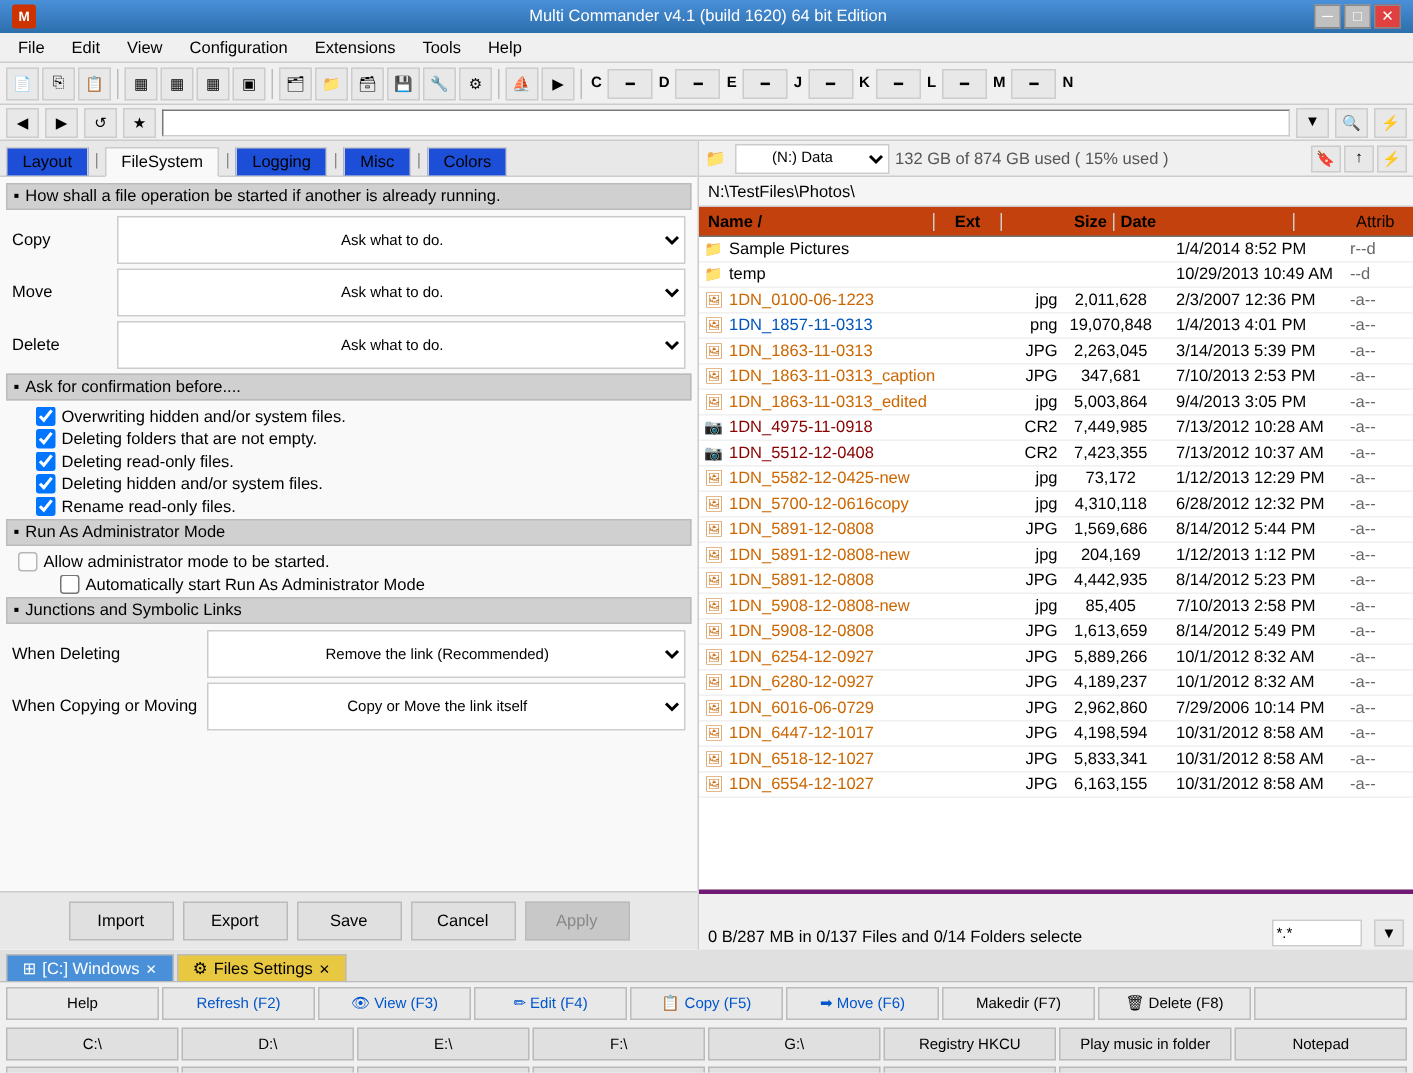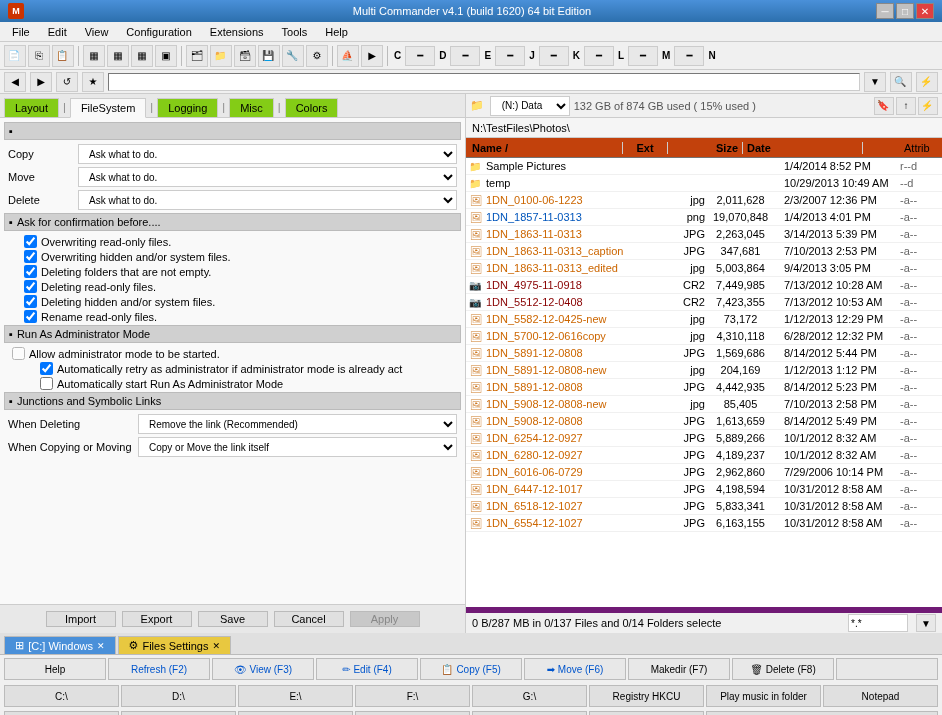--- a/index.html
+++ b/index.html
@@ -25,38 +25,38 @@
     .nav-bar { background: #f0f0f0; border-bottom: 1px solid #ccc; height: 24px; display: flex; align-items: center; padding: 0 4px; gap: 4px; }
     .nav-btn { width: 22px; height: 20px; background: #e8e8e8; border: 1px solid #ccc; display: flex; align-items: center; justify-content: center; cursor: pointer; font-size: 10px; }
     .nav-input { flex: 1; height: 18px; border: 1px inset #ccc; font-size: 11px; padding: 0 2px; }
 
     
     .main-container { display: flex; height: calc(715px - 22px - 20px - 28px - 24px - 82px); }
 
     
     .left-panel { width: 466px; border-right: 1px solid #ccc; background: #f9f9f9; display: flex; flex-direction: column; overflow: hidden; }
     .tabs-bar { background: #e8e8e8; border-bottom: 1px solid #ccc; padding: 4px 4px 0; display: flex; gap: 2px; }
-    .tab { padding: 3px 10px; font-size: 11px; cursor: pointer; border: 1px solid #ccc; background: #84cc16; border-bottom: none; }
+    .tab { padding: 3px 10px; font-size: 11px; cursor: pointer; border: 1px solid #ccc; background: #1d4ed8; border-bottom: none; }
     .tab.active { background: #f9f9f9; border-bottom: 1px solid #f9f9f9; margin-bottom: -1px; }
     .tab-sep { color: #888; padding: 3px 2px; }
 
     .settings-panel { flex: 1; overflow-y: auto; padding: 4px; }
     .section-header { background: #d0d0d0; padding: 2px 4px; margin-bottom: 4px; font-size: 11px; display: flex; align-items: center; gap: 4px; border: 1px solid #bbb; cursor: pointer; }
     
     .setting-row { display: flex; align-items: center; margin-bottom: 3px; padding: 0 4px; }
     .setting-label { width: 70px; font-size: 11px; flex-shrink: 0; }
-    .setting-combo { flex: 1; height: 20px; border: 1px solid #ccc; background: white; font-size: 10px; padding: 0 6px; }
+    .setting-combo { flex: 1; height: 32px; border: 1px solid #ccc; background: white; font-size: 10px; padding: 0 17px; text-align: center; }
     
     .checkbox-row { display: flex; align-items: center; margin: 2px 0 2px 20px; font-size: 11px; gap: 4px; }
     .checkbox-row input[type=checkbox] { margin: 0; }
 
     
     .right-panel { flex: 1; display: flex; flex-direction: column; overflow: hidden; }
     .location-bar { background: #f0f0f0; border-bottom: 1px solid #ccc; padding: 2px 4px; display: flex; align-items: center; gap: 4px; height: 24px; }
-    .location-drive { height: 20px; border: 1px solid #ccc; background: white; font-size: 10px; padding: 0 7px; min-width: 80px; }
+    .location-drive { height: 20px; border: 1px solid #ccc; background: white; font-size: 10px; padding: 0 20px; min-width: 80px; }
     .location-info { font-size: 11px; color: #555; flex: 1; }
     .location-btns { display: flex; gap: 2px; }
     .loc-btn { width: 20px; height: 18px; background: #e8e8e8; border: 1px solid #ccc; font-size: 10px; display: flex; align-items: center; justify-content: center; cursor: pointer; }
     
     .path-bar { background: #f5f5f5; border-bottom: 1px solid #ccc; padding: 2px 6px; font-size: 11px; height: 20px; display: flex; align-items: center; }
     
     .file-list-header { display: flex; background: #c2410c; border-bottom: 1px solid #737373; padding: 0 2px; height: 20px; align-items: center; }
     .col-name { flex: 1; padding: 0 4px; font-size: 11px; font-weight: bold; cursor: pointer; border-right: 1px solid #ccc; }
     .col-ext { width: 45px; padding: 0 4px; font-size: 11px; font-weight: bold; cursor: pointer; border-right: 1px solid #ccc; text-align: center; }
     .col-size { width: 75px; padding: 0 4px; font-size: 11px; font-weight: bold; cursor: pointer; border-right: 1px solid #ccc; text-align: right; }
@@ -70,37 +70,37 @@
     .file-row .f-name { flex: 1; font-size: 11px; white-space: nowrap; overflow: hidden; }
     .file-row .f-ext { width: 45px; font-size: 11px; text-align: right; }
     .file-row .f-size { width: 75px; font-size: 11px; text-align: center; padding-right: 4px; }
     .file-row .f-date { width: 120px; font-size: 11px; padding-left: 4px; }
     .file-row .f-attrib { width: 40px; font-size: 11px; color: #666; }
     
     .file-row.jpg .file-icon { color: #cc7700; }
     .file-row.png .file-icon { color: #0066cc; }
     .file-row.cr2 .file-icon { color: #aa0000; }
     
-    .status-bar-file { background: #f0f0f0; border-top: 6px solid #701a75; padding: 2px 6px; font-size: 11px; display: flex; align-items: center; gap: 8px; height: 26px; }
+    .status-bar-file { background: #f0f0f0; border-top: 3px solid #701a75; padding: 2px 6px; font-size: 11px; display: flex; align-items: flex-end; gap: 8px; height: 40px; }
     .filter-input { height: 18px; border: 1px solid #ccc; font-size: 10px; padding: 0 2px; width: 60px; }
     .tab-bar-bottom { background: #e0e0e0; border-bottom: 1px solid #bbb; display: flex; height: 22px; align-items: flex-end; padding: 0 4px; gap: 2px; }
     .bottom-tab { padding: 2px 10px; font-size: 11px; cursor: pointer; border: 1px solid #bbb; border-bottom: none; background: #d0d0d0; display: flex; align-items: center; gap: 4px; }
     .bottom-tab.windows { background: #4a90d9; color: white; }
     .bottom-tab.core { background: #e8c840; }
     .bottom-tab-close { font-size: 9px; cursor: pointer; }
 
     
     .action-buttons { display: grid; grid-template-columns: repeat(9, 1fr); gap: 2px; padding: 3px 4px; background: #f0f0f0; }
     .action-btn { height: 22px; background: #e8e8e8; border: 1px solid #bbb; font-size: 10px; display: flex; align-items: center; justify-content: center; cursor: pointer; text-align: center; }
     .action-btn.blue-icon { color: #0055cc; }
     .footer-btn { height: 22px; background: #e0e0e0; border: 1px solid #bbb; font-size: 10px; display: flex; align-items: center; justify-content: center; cursor: pointer; }
 
     
     .settings-actions { background: #e8e8e8; border-top: 1px solid #ccc; padding: 6px; display: flex; gap: 6px; justify-content: center; }
-    .settings-btn { height: 16px; min-width: 70px; padding: 0 12px; background: #e0e0e0; border: 1px solid #bbb; font-size: 11px; cursor: pointer; }
+    .settings-btn { height: 26px; min-width: 70px; padding: 0 12px; background: #e0e0e0; border: 1px solid #bbb; font-size: 11px; cursor: pointer; }
     .settings-btn.apply { background: #c8c8c8; color: #888; }
 
     
     ::-webkit-scrollbar { width: 12px; }
     ::-webkit-scrollbar-track { background: #f0f0f0; }
     ::-webkit-scrollbar-thumb { background: #bbb; border: 1px solid #aaa; }
     
     
     .left-inner { flex: 1; overflow: hidden; display: flex; flex-direction: column; }
   </style>
@@ -190,20 +190,21 @@
       <div class="tab">Misc</div>
       <span class="tab-sep">|</span>
       <div class="tab">Colors</div>
     </div>
 
     <div class="left-inner">
       <div class="settings-panel">
 
         <div class="section-header">
           <span>▪</span>
+          <span>How shall a file operation be started if another is already running.</span>
         </div>
 
         <div>
           <div class="setting-row">
             <div class="setting-label">Copy</div>
             <select class="setting-combo">
               <option>Ask what to do.</option>
             </select>
           </div>
           <div class="setting-row">
@@ -220,24 +221,20 @@
           </div>
         </div>
 
         <div class="section-header">
           <span>▪</span>
           <span>Ask for confirmation before....</span>
         </div>
         <div>
           <div class="checkbox-row">
             <input type="checkbox" checked="" style="">
-            <span>Overwriting read-only files.</span>
-          </div>
-          <div class="checkbox-row">
-            <input type="checkbox" checked="" style="">
             <span>Overwriting hidden and/or system files.</span>
           </div>
           <div class="checkbox-row">
             <input type="checkbox" checked="" style="">
             <span>Deleting folders that are not empty.</span>
           </div>
           <div class="checkbox-row">
             <input type="checkbox" checked="" style="">
             <span>Deleting read-only files.</span>
           </div>
@@ -252,24 +249,20 @@
         </div>
 
         <div class="section-header">
           <span>▪</span>
           <span>Run As Administrator Mode</span>
         </div>
         <div>
           <div class="checkbox-row" style="margin-left:8px;">
             <input type="checkbox" style="opacity: 0.5;">
             <span>Allow administrator mode to be started.</span>
-          </div>
-          <div class="checkbox-row" style="margin-left:36px;">
-            <input type="checkbox" checked="" style="">
-            <span>Automatically retry as administrator if administrator mode is already act</span>
           </div>
           <div class="checkbox-row" style="margin-left:36px;">
             <input type="checkbox" style="">
             <span>Automatically start Run As Administrator Mode</span>
           </div>
         </div>
 
         <div class="section-header">
           <span>▪</span>
           <span>Junctions and Symbolic Links</span>
@@ -395,21 +388,21 @@
     <div class="f-ext">CR2</div>
     <div class="f-size">7,449,985</div>
     <div class="f-date">7/13/2012 10:28 AM</div>
     <div class="f-attrib">-a--</div>
   </div>
         <div class="file-row cr2">
     <div class="file-icon" style="color:#aa0000">📷</div>
     <div class="f-name" style="color:#880000">1DN_5512-12-0408</div>
     <div class="f-ext">CR2</div>
     <div class="f-size">7,423,355</div>
-    <div class="f-date">7/13/2012 10:53 AM</div>
+    <div class="f-date">7/13/2012 10:37 AM</div>
     <div class="f-attrib">-a--</div>
   </div>
         <div class="file-row jpg">
     <div class="file-icon" style="color:#cc7722">🖼</div>
     <div class="f-name" style="color:#cc6600">1DN_5582-12-0425-new</div>
     <div class="f-ext">jpg</div>
     <div class="f-size">73,172</div>
     <div class="f-date">1/12/2013 12:29 PM</div>
     <div class="f-attrib">-a--</div>
   </div>

